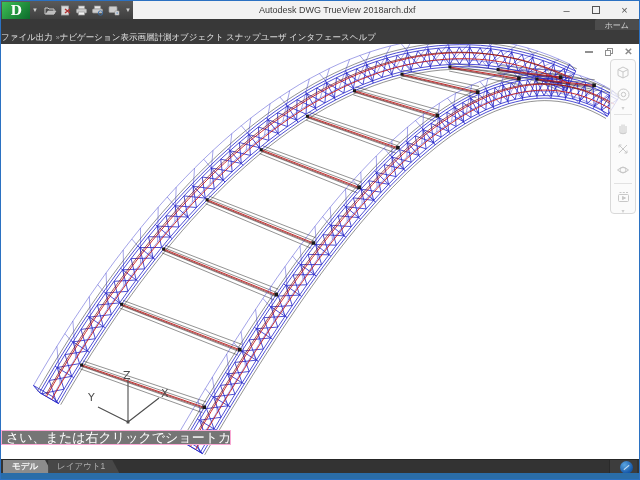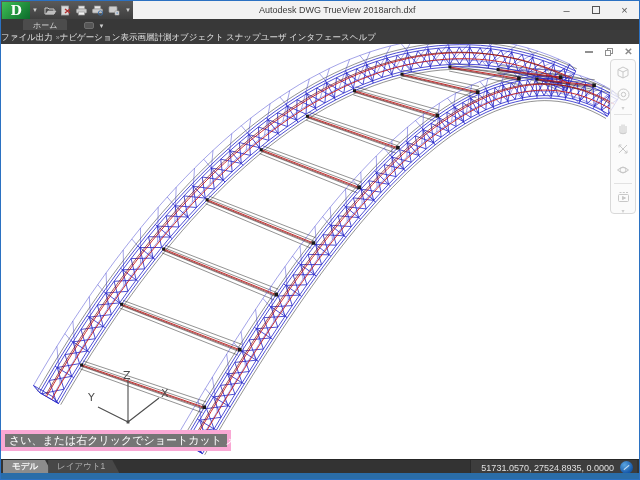--- a/index.html
+++ b/index.html
@@ -22,21 +22,21 @@
   .qat-icons svg { display:block; }
   .title-text { position:absolute; left:258px; top:0; height:18px; display:flex;
                 align-items:center; font-size:9px; color:#3c3c3c; }
   .win-controls { position:absolute; right:0; top:0; height:18px; display:flex; }
   .win-btn { width:29px; height:18px; display:flex; align-items:center; justify-content:center;
              color:#555; font-size:11px; }
   .win-btn .maxbox { width:8px; height:8px; border:1px solid #555; display:block; }
 
   
   .ribbonrow { position:absolute; top:18px; left:0; right:0; height:11px; background:#383838;
-               display:flex; align-items:flex-end; }
+               display:flex; align-items:flex-end;flex-direction:column; }
   .tab-home { margin-left:22px; padding:1px 10px 0 10px; height:11px; background:#4c4c4c;
               color:#d8d8d8; font-size:8px; border-radius:2px 2px 0 0; line-height:11px; }
   .ribbon-tool { margin-left:14px; height:9px; display:flex; align-items:center; gap:2px;
                  padding:0 3px; color:#bdbdbd; }
   .ribbon-tool .glyph { width:10px; height:7px; background:#565656; border-radius:2px;
                         border:1px solid #6e6e6e; }
   .menubar { position:absolute; top:29px; left:0; right:0; height:14px; background:#3b3b3b;
              display:flex; align-items:center; }
   .menu-item { padding:0 0; color:#e4e4e4; font-size:8.5px; line-height:14px;
                white-space:nowrap; cursor:default; }
@@ -57,21 +57,21 @@
   .doc-btn .closex { font-size:10px; font-weight:bold; color:#8a8a8a; line-height:1; }
 
   .navbar { position:absolute; top:15px; right:3px; width:26px; height:155px;
             background:rgba(250,250,250,0.82); border:1px solid #d9d9d9; border-radius:4px;
             display:flex; flex-direction:column; align-items:center; padding-top:4px; gap:3px; }
   .nav-ic { width:18px; height:18px; display:flex; align-items:center; justify-content:center; }
   .nav-div { width:18px; height:0; border-top:1px solid #e2e2e2; margin:1px 0; }
   .nav-caret { color:#cfcfcf; font-size:6px; line-height:4px; }
 
   .prompt { position:absolute; left:0; top:386px; max-width:230px; background:#757575;
-            border:4px solid #f9a8d4; color:#fff; font-size:11px; line-height:11px;
+            border:1px solid #f9a8d4; color:#fff; font-size:13px; line-height:11px;
             padding:1px 4px; white-space:nowrap; }
 
   
   .bottombar { position:absolute; left:0; right:0; top:458px; height:15px; background:#333;
                border-top:1px solid #262626; display:flex; align-items:flex-start; }
   .ltab { height:13px; line-height:13px; font-size:8.5px; padding:0 14px 0 9px;
           clip-path:polygon(0 0, calc(100% - 7px) 0, 100% 100%, 0 100%); }
   .ltab.model { margin-left:2px; background:#8c8c8c; color:#fafafa; font-weight:bold; }
   .ltab.layout { margin-left:-4px; background:#474747; color:#b2b2b2; }
   .coords-seg { position:absolute; right:2px; top:0; height:15px; display:flex; align-items:center;
@@ -242,19 +242,18 @@
       <span class="nav-caret">▾</span>
     </div>
 
     <div class="prompt">さい、または右クリックでショートカット メニューを表示。</div>
   </div>
 
   <div class="bottombar">
     <div class="ltab model">モデル</div>
     <div class="ltab layout">レイアウト1</div>
     <div class="coords-seg">
-      <span class="coords">51731.0570, 27524.8935, 0.0000</span>
       <span class="perf-icon"></span>
     </div>
   </div>
   <div class="bottom-edge"></div>
 
 </div>
 
 </body></html>

